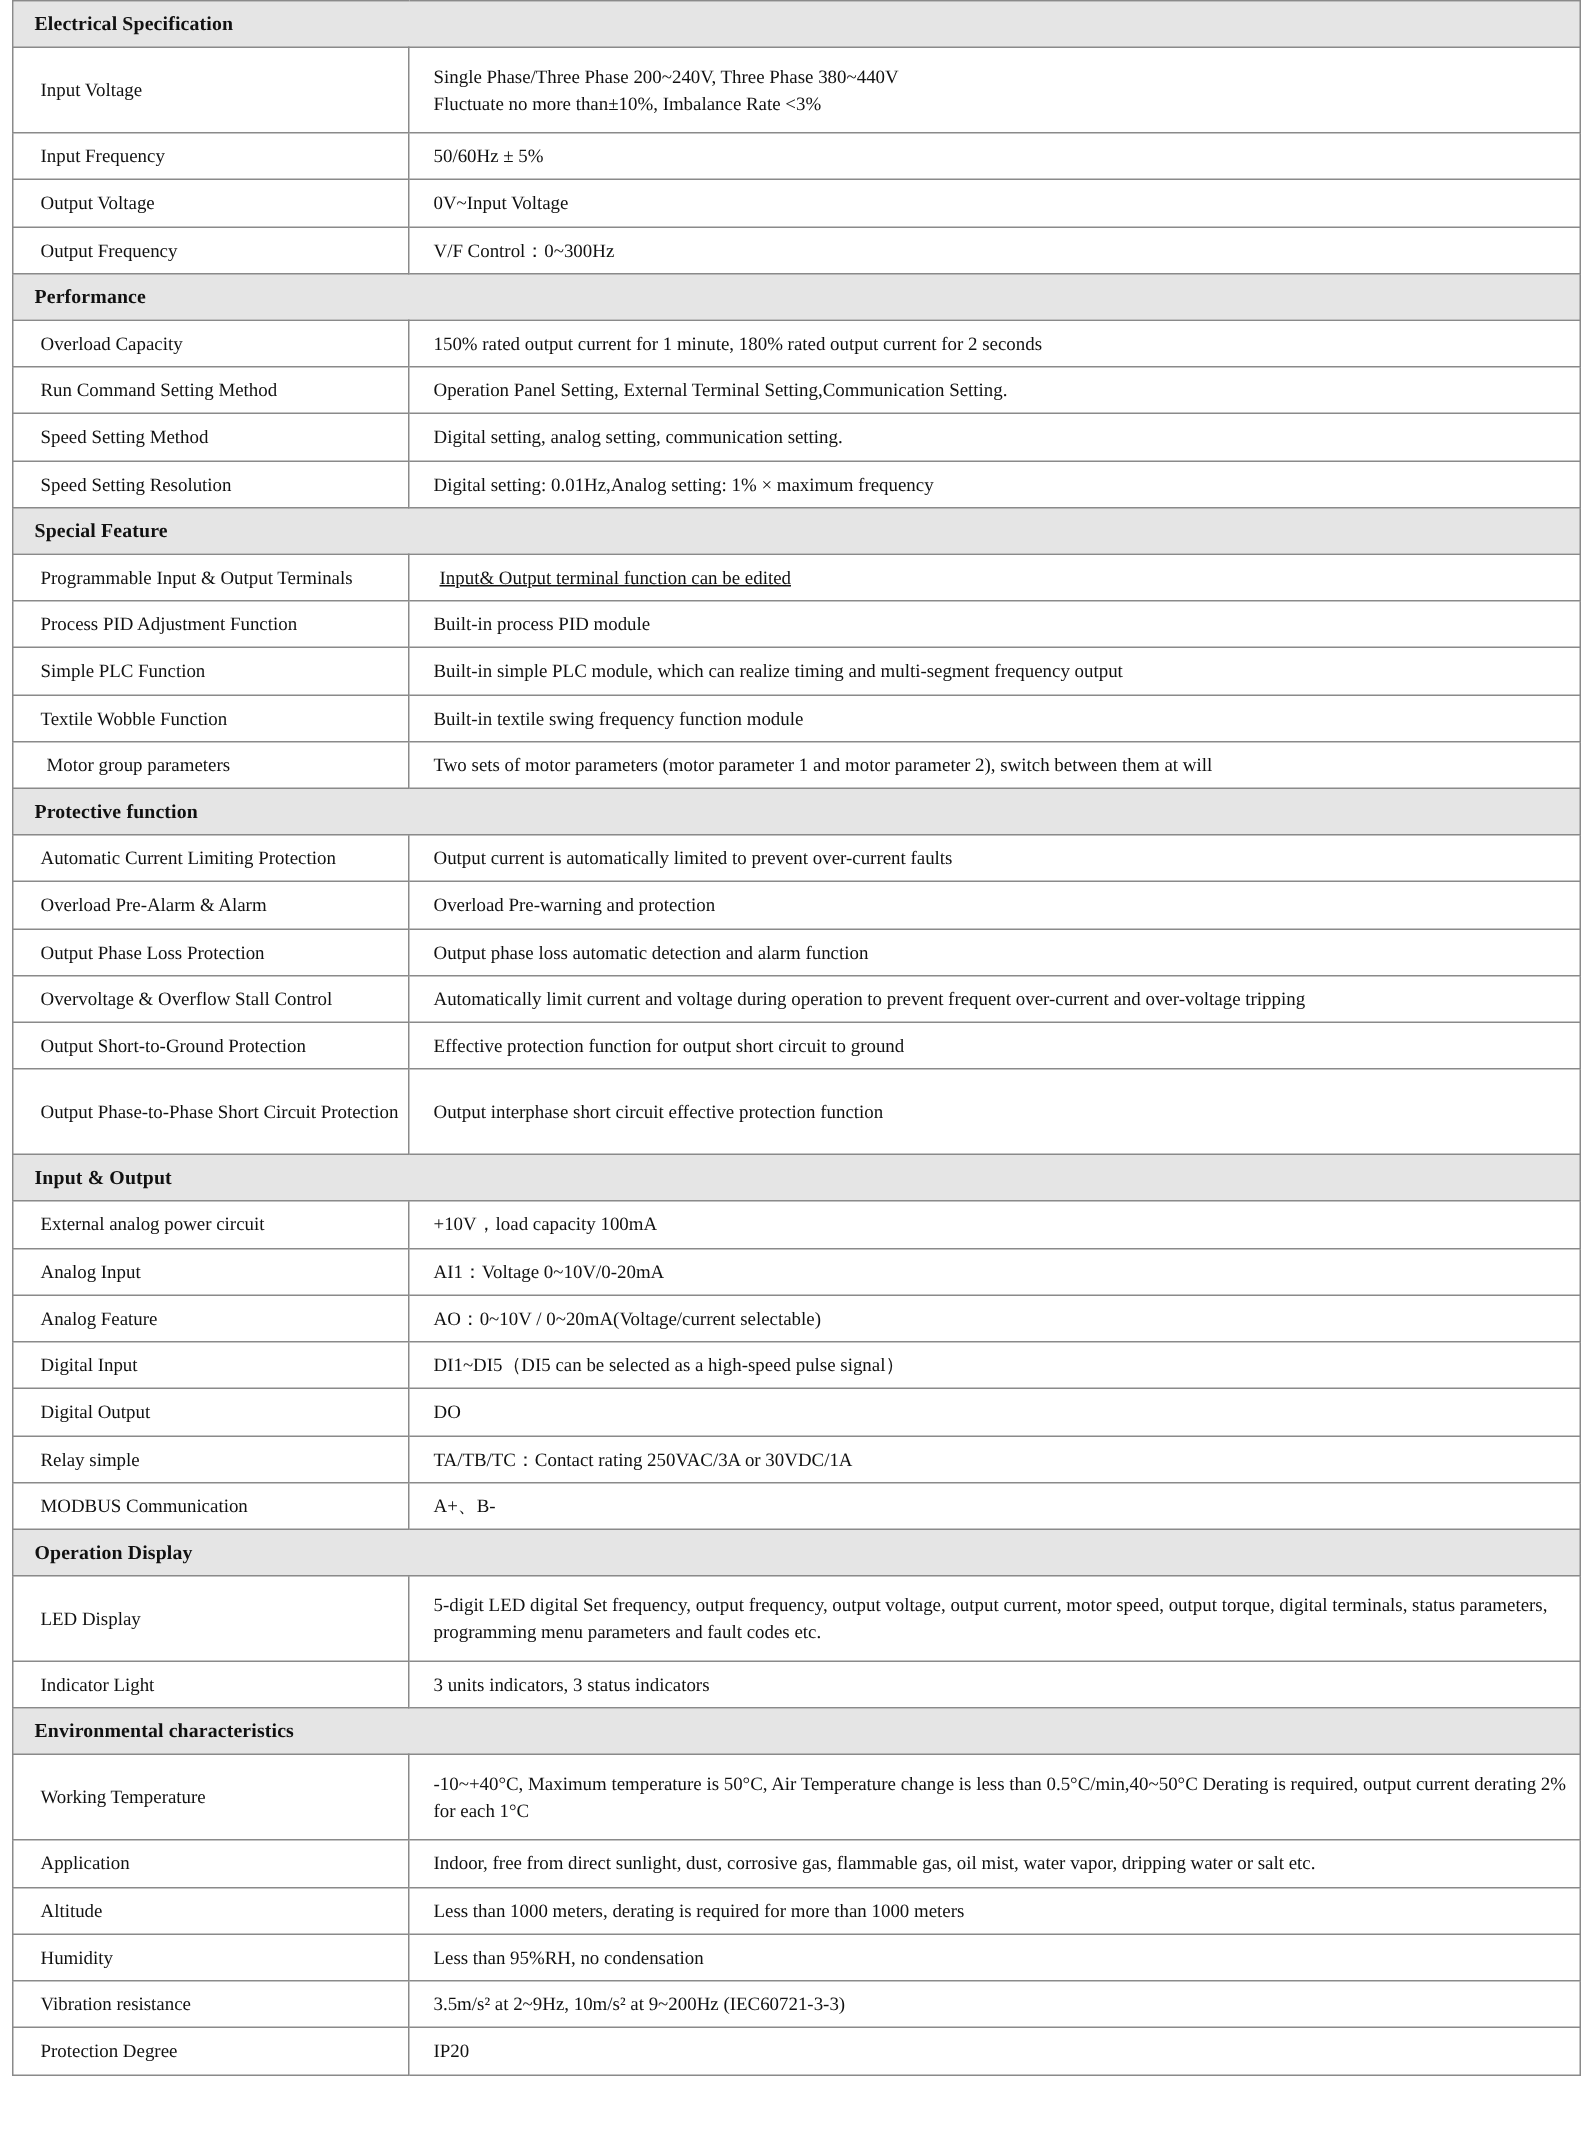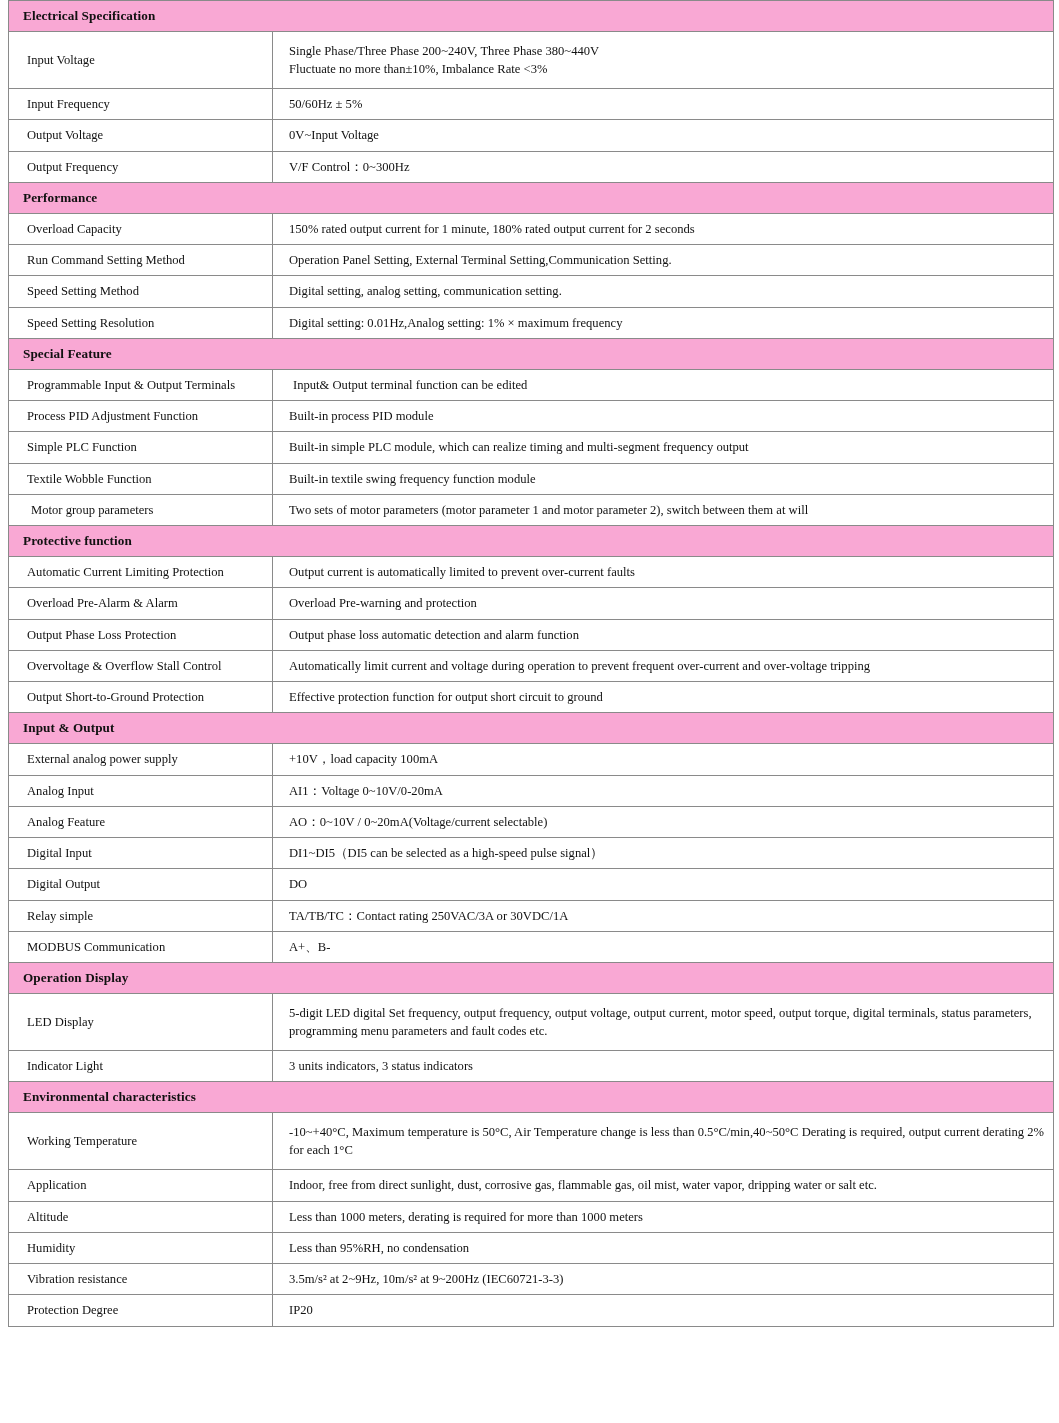--- a/index.html
+++ b/index.html
@@ -29,21 +29,21 @@
     border-collapse: collapse;
     table-layout: fixed;
     font-size: 12.6px;
   }
 
   table.spec col.c-label { width: 264px; }
   table.spec col.c-value { width: 781px; }
 
   
   tr.section > td {
-    background: #f9a8d4;
+    background: #e5e5e5;
     border-top: 1.4px solid #8a8a8a;
     border-bottom: 1.4px solid #8a8a8a;
     border-left: 1.4px solid #8a8a8a;
     border-right: 1.4px solid #8a8a8a;
     font-weight: bold;
     font-size: 13.2px;
     padding: 4px 0 4px 14px;
     line-height: 1.25;
     letter-spacing: 0.1px;
     height: 22px;
@@ -61,21 +61,21 @@
   td.label {
     padding: 6px 6px 6px 18px;
     white-space: normal;
   }
   td.value {
     padding: 6px 8px 6px 16px;
     white-space: normal;
   }
 
   td.label.indent { padding-left: 22px; }
-  td.value.indent { padding-left: 20px; }
+  td.value.indent { padding-left: 20px; text-decoration: underline; }
 
   tr.row.tall > td { height: 44px; }
   tr.row.std > td  { height: 18px; }
 </style>
 </head>
 <body>
 
 <div class="sheet">
   <table class="spec">
     <colgroup>
@@ -160,25 +160,29 @@
           <td class="value">Output phase loss automatic detection and alarm function</td>
         </tr>
         <tr class="row std">
           <td class="label">Overvoltage &amp; Overflow Stall Control</td>
           <td class="value">Automatically limit current and voltage during operation to prevent frequent over-current and over-voltage tripping</td>
         </tr>
         <tr class="row std">
           <td class="label">Output Short-to-Ground Protection</td>
           <td class="value">Effective protection function for output short circuit to ground</td>
         </tr>
+        <tr class="row tall">
+          <td class="label">Output Phase-to-Phase Short Circuit Protection</td>
+          <td class="value">Output interphase short circuit effective protection function</td>
+        </tr>
         <tr class="section">
           <td colspan="2">Input &amp; Output</td>
         </tr>
         <tr class="row std">
-          <td class="label">External analog power supply</td>
+          <td class="label">External analog power circuit</td>
           <td class="value">+10V，load capacity 100mA</td>
         </tr>
         <tr class="row std">
           <td class="label">Analog Input</td>
           <td class="value">AI1：Voltage 0~10V/0-20mA</td>
         </tr>
         <tr class="row std">
           <td class="label">Analog Feature</td>
           <td class="value"> AO：0~10V / 0~20mA(Voltage/current selectable)</td>
         </tr>

